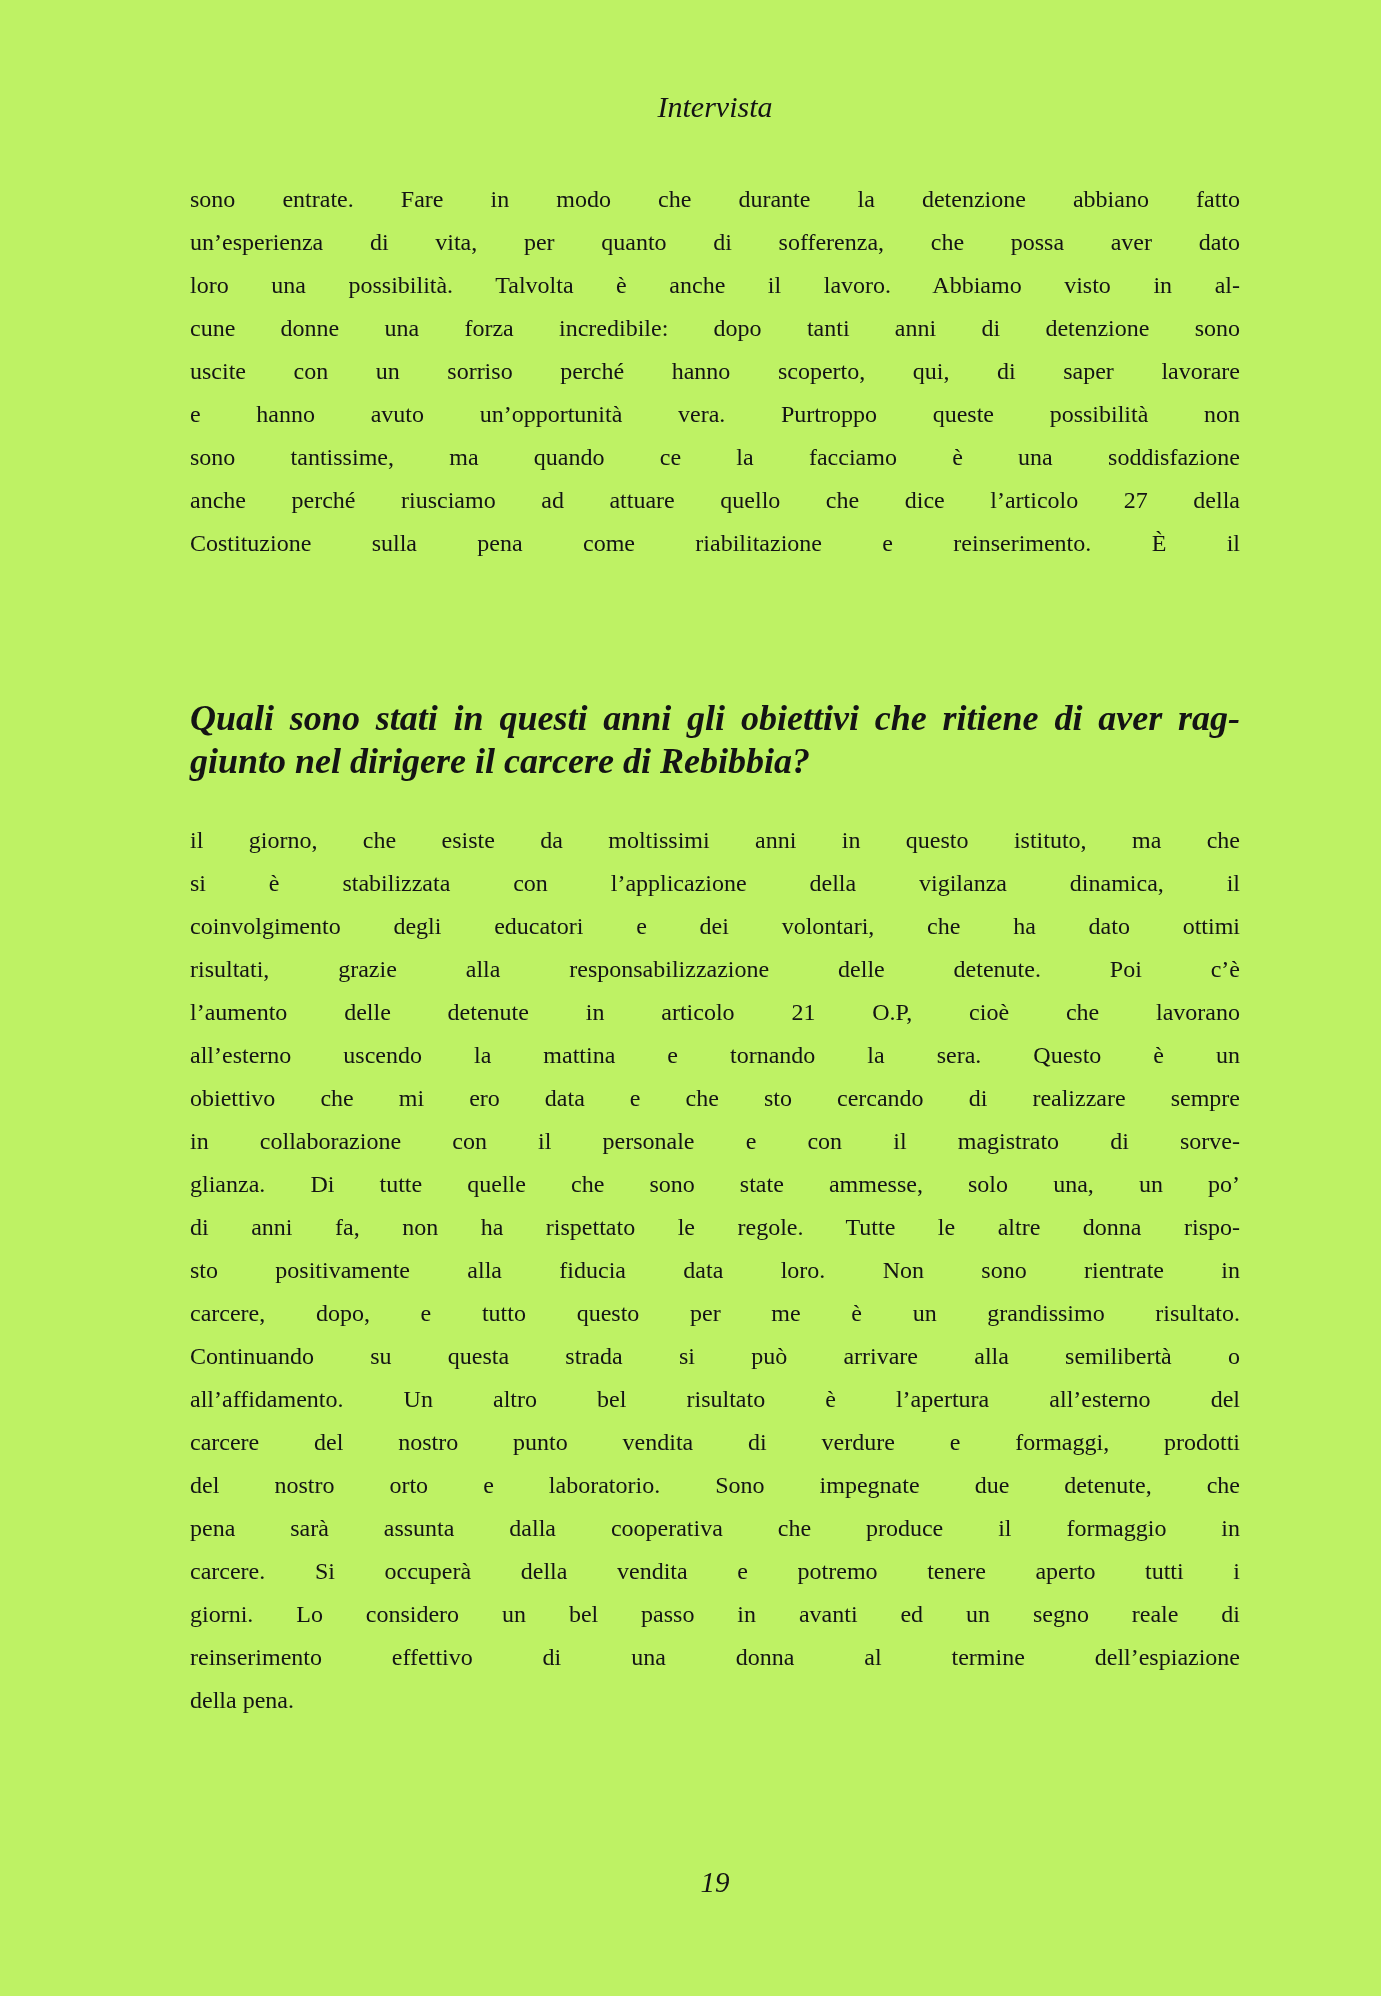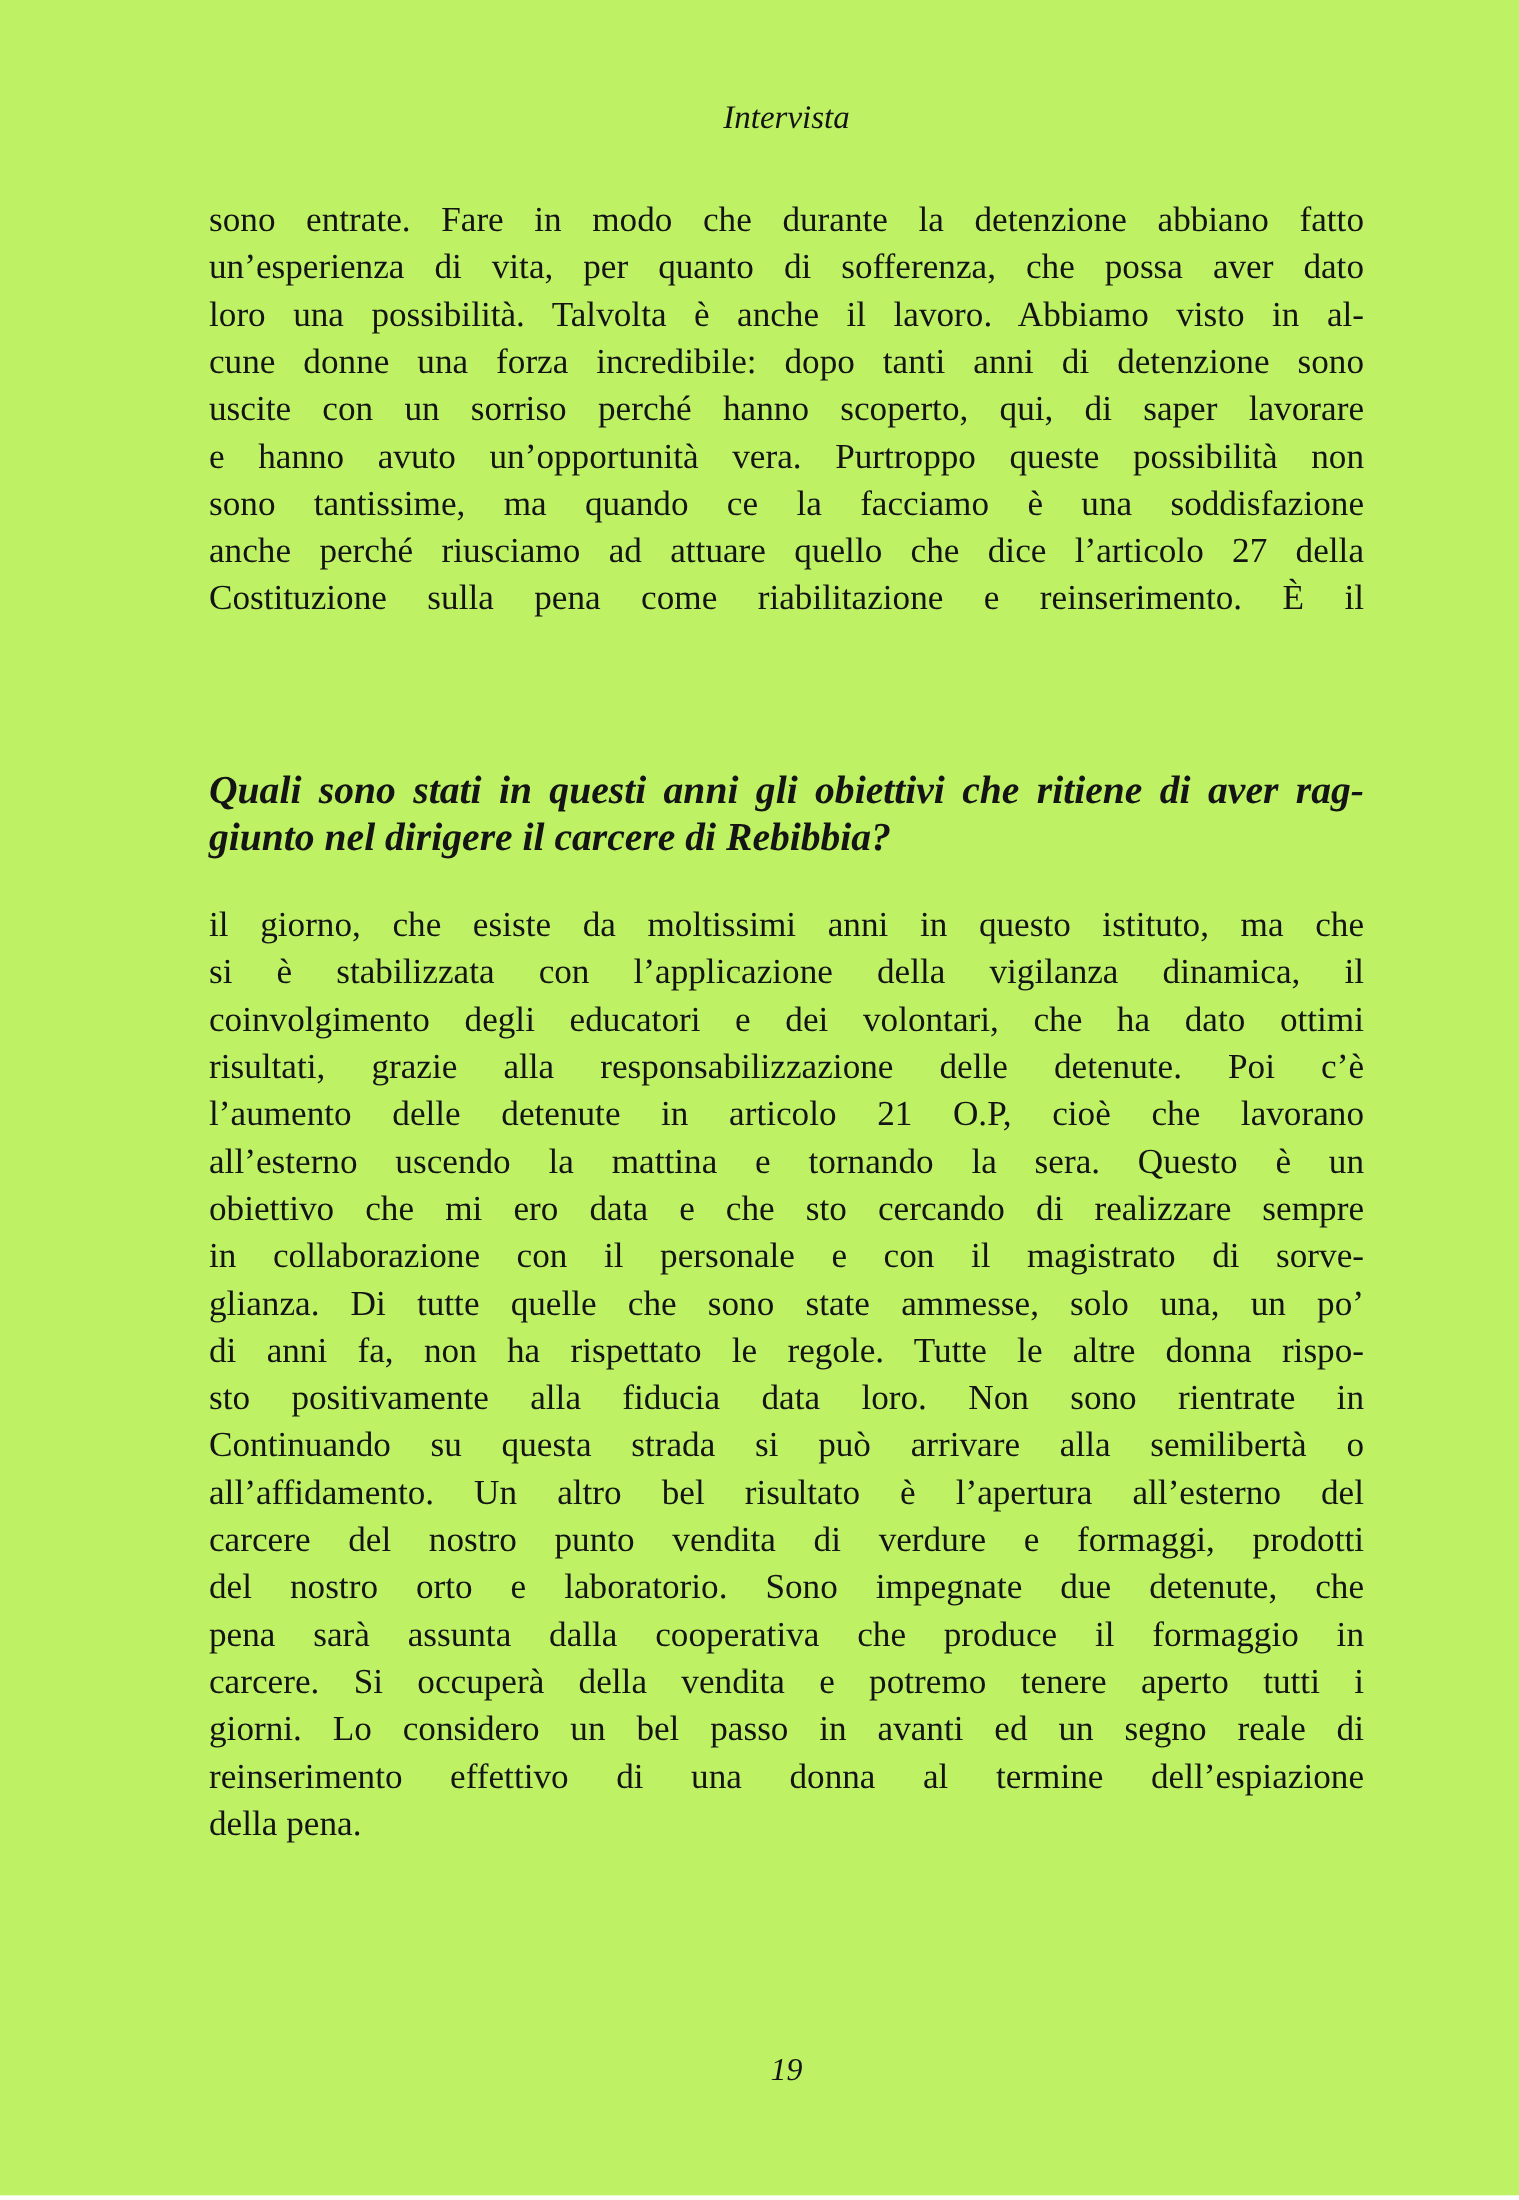--- a/index.html
+++ b/index.html
@@ -22,21 +22,21 @@
     width: 1050px;
   }
   .running-header {
     top: 85px;
     text-align: center;
     font-style: italic;
     font-size: 30px;
     line-height: 43px;
   }
   .body-para {
-    font-size: 32px;
+    font-size: 24px;
     line-height: 43px;
   }
   .para-continuation { top: 178px; }
   .question-para {
     top: 697px;
     font-size: 36px;
     line-height: 43px;
     font-style: italic;
     font-weight: bold;
   }
@@ -86,20 +86,21 @@
       <div class="line">si è stabilizzata con l’applicazione della vigilanza dinamica, il</div>
       <div class="line">coinvolgimento degli educatori e dei volontari, che ha dato ottimi</div>
       <div class="line">risultati, grazie alla responsabilizzazione delle detenute. Poi c’è</div>
       <div class="line">l’aumento delle detenute in articolo 21 O.P, cioè che lavorano</div>
       <div class="line">all’esterno uscendo la mattina e tornando la sera. Questo è un</div>
       <div class="line">obiettivo che mi ero data e che sto cercando di realizzare sempre</div>
       <div class="line">in collaborazione con il personale e con il magistrato di sorve-</div>
       <div class="line">glianza. Di tutte quelle che sono state ammesse, solo una, un po’</div>
       <div class="line">di anni fa, non ha rispettato le regole. Tutte le altre donna rispo-</div>
       <div class="line">sto positivamente alla fiducia data loro. Non sono rientrate in</div>
+      <div class="line">carcere, dopo, e tutto questo per me è un grandissimo risultato.</div>
       <div class="line">Continuando su questa strada si può arrivare alla semilibertà o</div>
       <div class="line">all’affidamento. Un altro bel risultato è l’apertura all’esterno del</div>
       <div class="line">carcere del nostro punto vendita di verdure e formaggi, prodotti</div>
       <div class="line">del nostro orto e laboratorio. Sono impegnate due detenute, che</div>
       <div class="line">pena sarà assunta dalla cooperativa che produce il formaggio in</div>
       <div class="line">carcere. Si occuperà della vendita e potremo tenere aperto tutti i</div>
       <div class="line">giorni. Lo considero un bel passo in avanti ed un segno reale di</div>
       <div class="line">reinserimento effettivo di una donna al termine dell’espiazione</div>
       <div class="line last">della pena.</div>
     </div>

